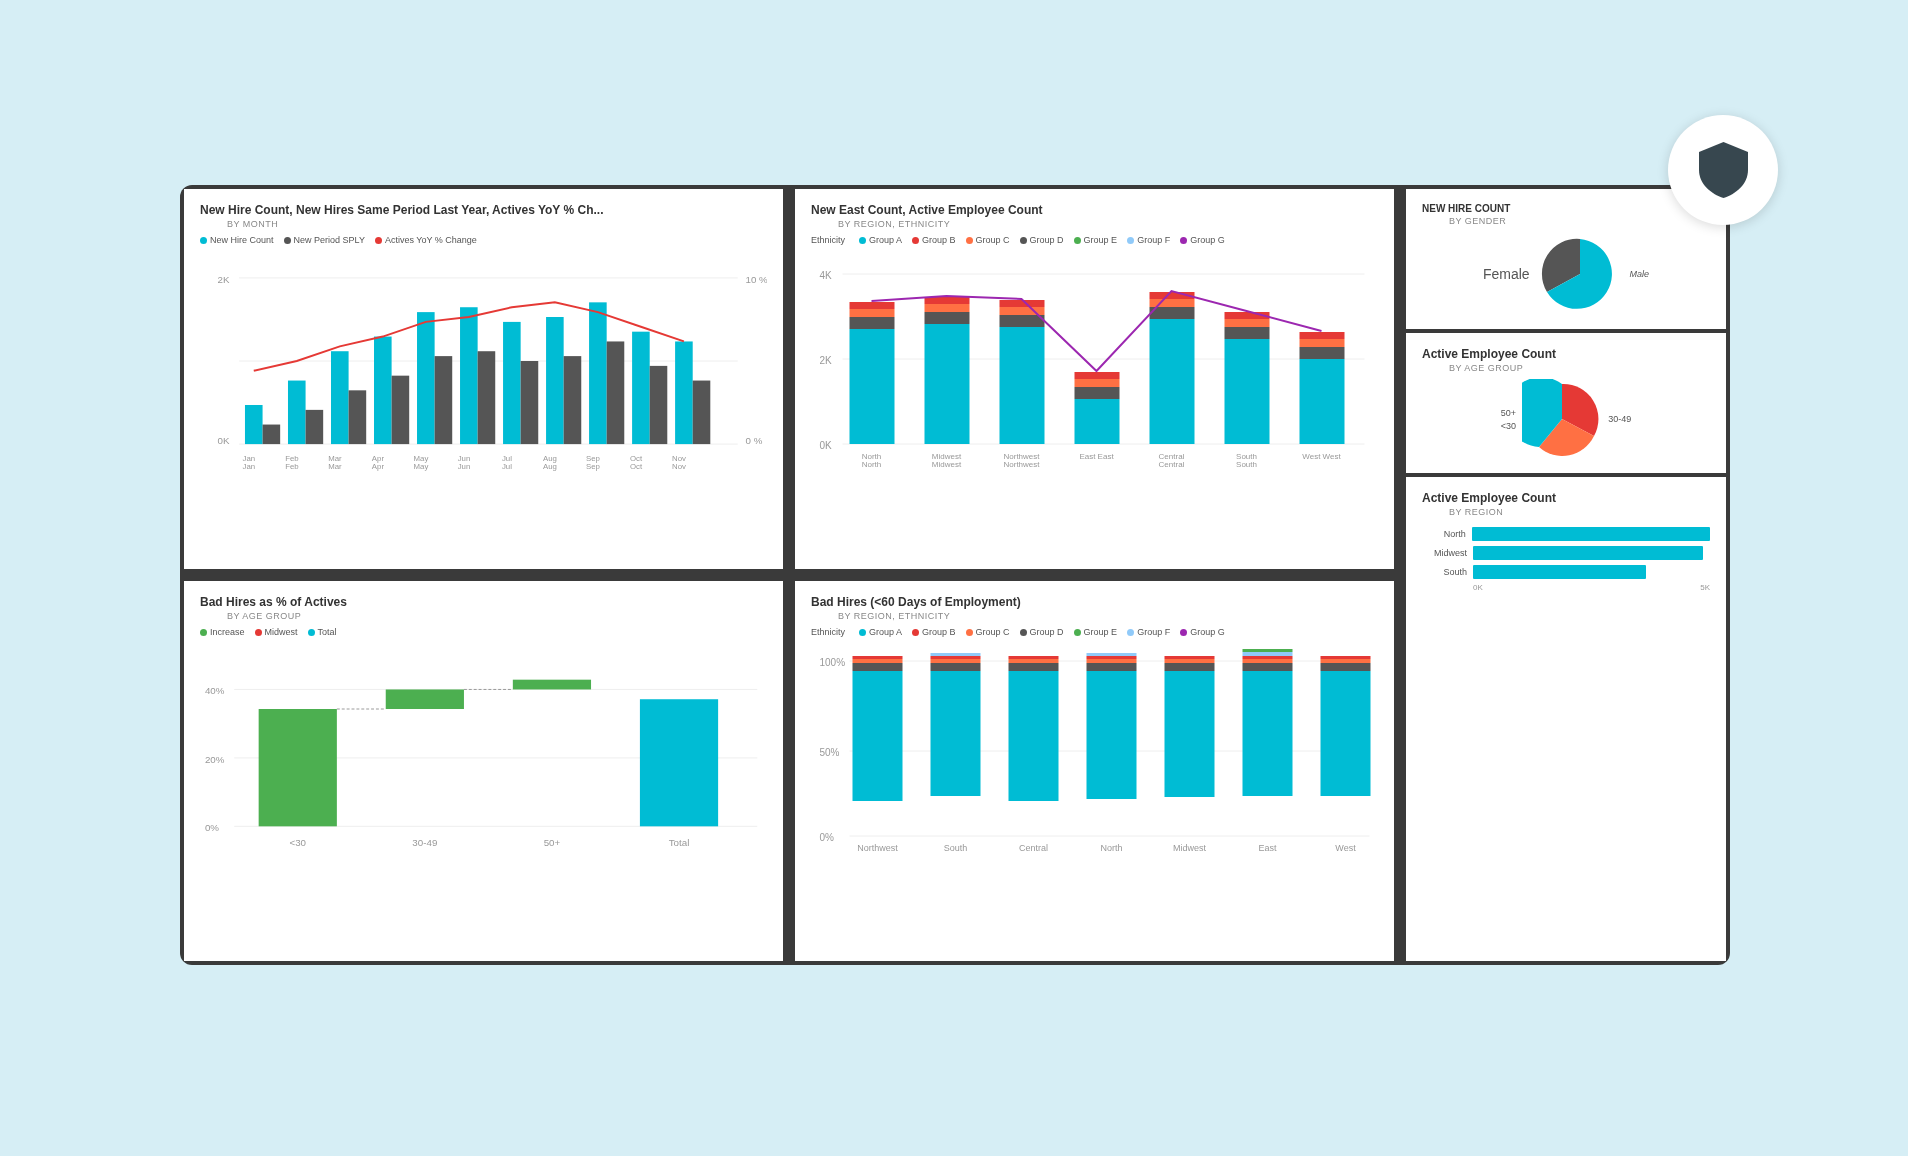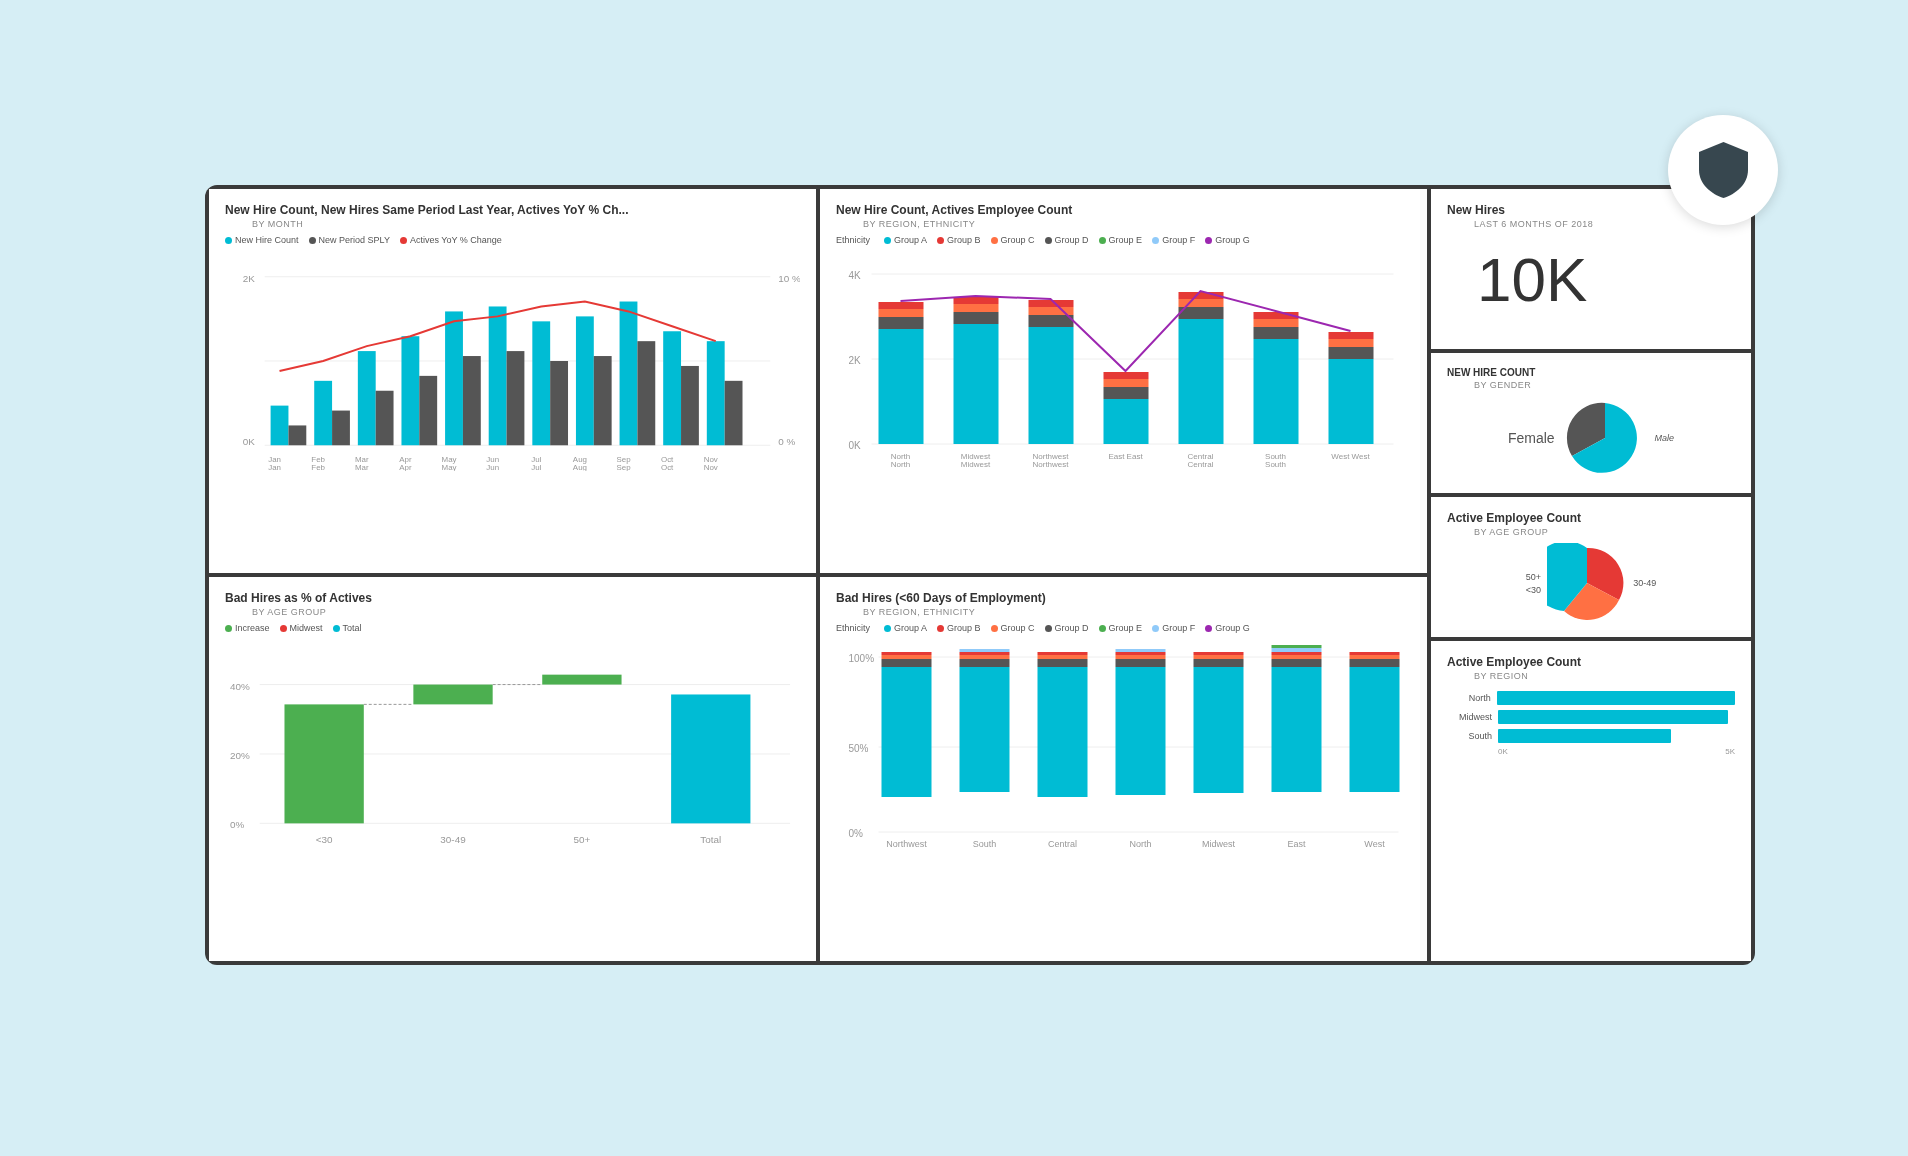--- a/index.html
+++ b/index.html
@@ -16,22 +16,21 @@
       top: 185px;
       left: 180px;
       width: 1550px;
       height: 780px;
       background: #3a3a3a;
       border-radius: 12px;
       padding: 4px;
       display: grid;
       grid-template-columns: 1fr 1fr 320px;
       grid-template-rows: 1fr 1fr;
-      gap: 4px;
-      margin-left: 25px;
+      gap: 12px;
     }
     .panel {
       background: #fff;
       padding: 14px 16px 10px;
       overflow: hidden;
       position: relative;
     }
     .panel-title {
       font-size: 12px;
       font-weight: 600;
@@ -228,21 +227,21 @@
       <text x="402" y="212" font-size="8" fill="#999" text-anchor="middle">Sep</text>
       <text x="402" y="220" font-size="8" fill="#999" text-anchor="middle">Sep</text>
       <text x="446" y="212" font-size="8" fill="#999" text-anchor="middle">Oct</text>
       <text x="446" y="220" font-size="8" fill="#999" text-anchor="middle">Oct</text>
       <text x="490" y="212" font-size="8" fill="#999" text-anchor="middle">Nov</text>
       <text x="490" y="220" font-size="8" fill="#999" text-anchor="middle">Nov</text>
     </svg>
   </div>
 
   <div class="panel">
-    <div class="panel-title">New Hire Count, Actives Employee Count</div>
+    <div class="panel-title">New East Count, Active Employee Count</div>
     <div class="panel-subtitle">BY REGION, ETHNICITY</div>
     <div class="legend" style="margin-bottom:4px;">
       <span style="font-size:9px;color:#555;margin-right:4px;">Ethnicity</span>
       <div class="legend-item">
           <div class="legend-dot" style="background:#00bcd4"></div>
           <span>Group A</span>
         </div>
       <div class="legend-item">
           <div class="legend-dot" style="background:#e53935"></div>
           <span>Group B</span>
@@ -323,25 +322,20 @@
       <text x="357" y="210" font-size="8" fill="#999" text-anchor="middle">Central</text>
       <text x="357" y="218" font-size="8" fill="#999" text-anchor="middle">Central</text>
       <text x="432" y="210" font-size="8" fill="#999" text-anchor="middle">South</text>
       <text x="432" y="218" font-size="8" fill="#999" text-anchor="middle">South</text>
       <text x="507" y="210" font-size="8" fill="#999" text-anchor="middle">West West</text>
     </svg>
   </div>
 
   <div class="right-col">
 
-    <div class="right-panel hero">
-      <div class="panel-title">New Hires</div>
-      <div class="panel-subtitle">LAST 6 MONTHS OF 2018</div>
-      <div class="hero-number">10K</div>
-    </div>
 
     <div class="right-panel" style="flex:0 0 auto; min-height:140px;">
       <div class="panel-title" style="font-size:10px;">NEW HIRE COUNT</div>
       <div class="panel-subtitle">BY GENDER</div>
       <div style="display:flex;align-items:center;justify-content:center;gap:10px;margin-top:8px;">
         <span style="font-size:14px;color:#555;">Female</span>
         <svg width="80" height="80" viewBox="0 0 80 80">
 
           <path d="M40,40 L40,5 A35,35 0 0,0 7,58 Z" fill="#555"></path>
 

